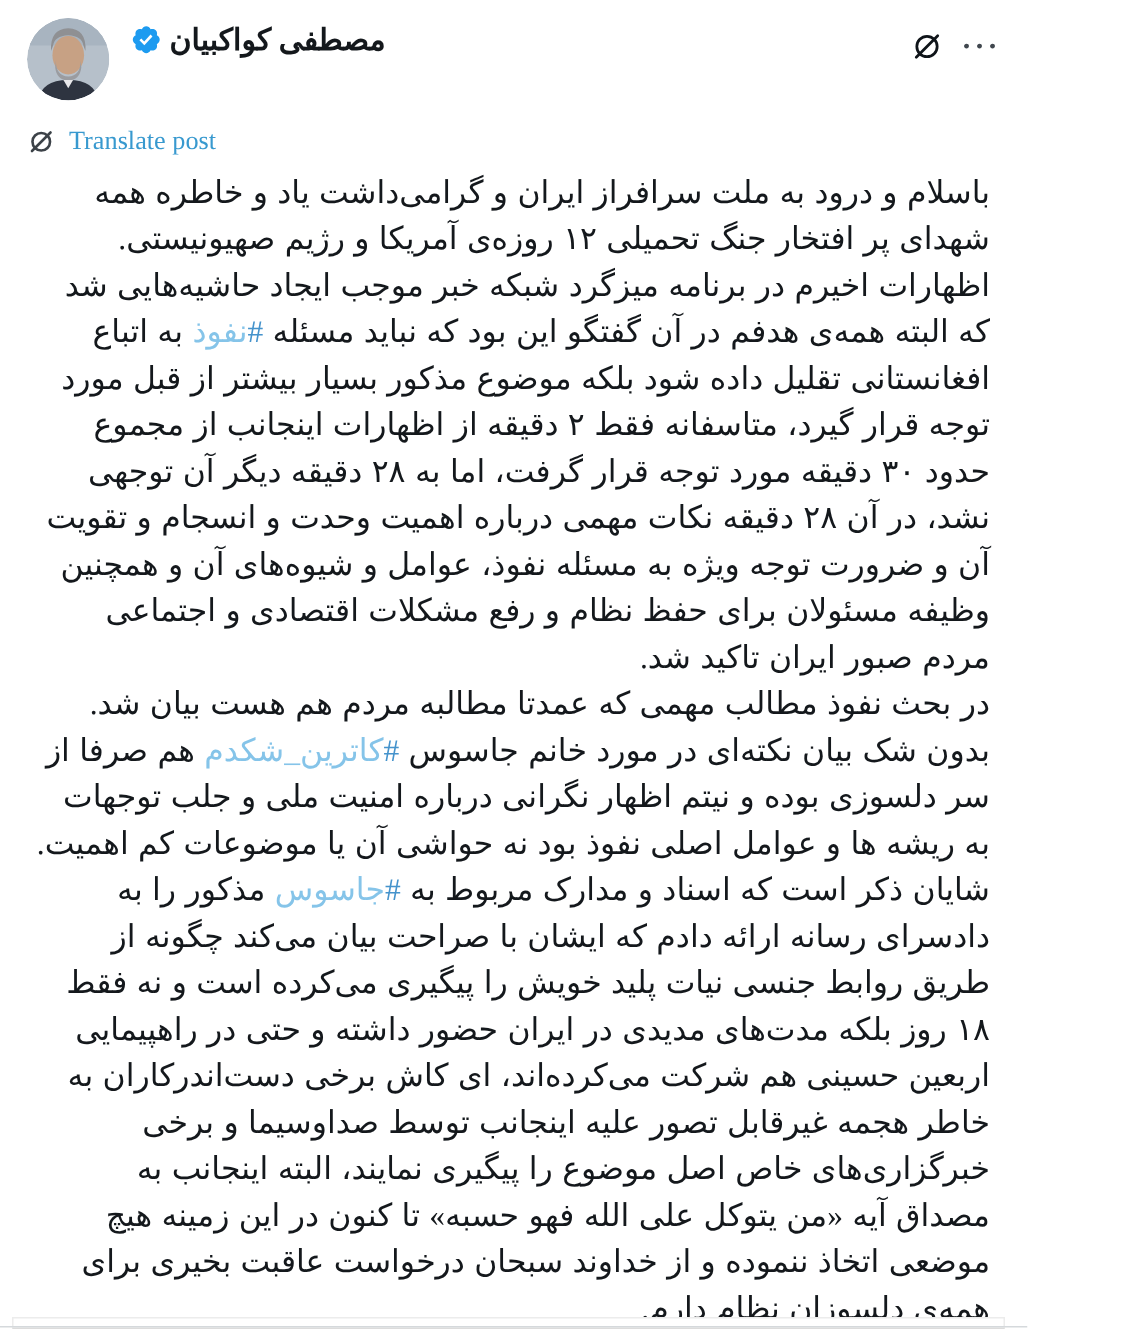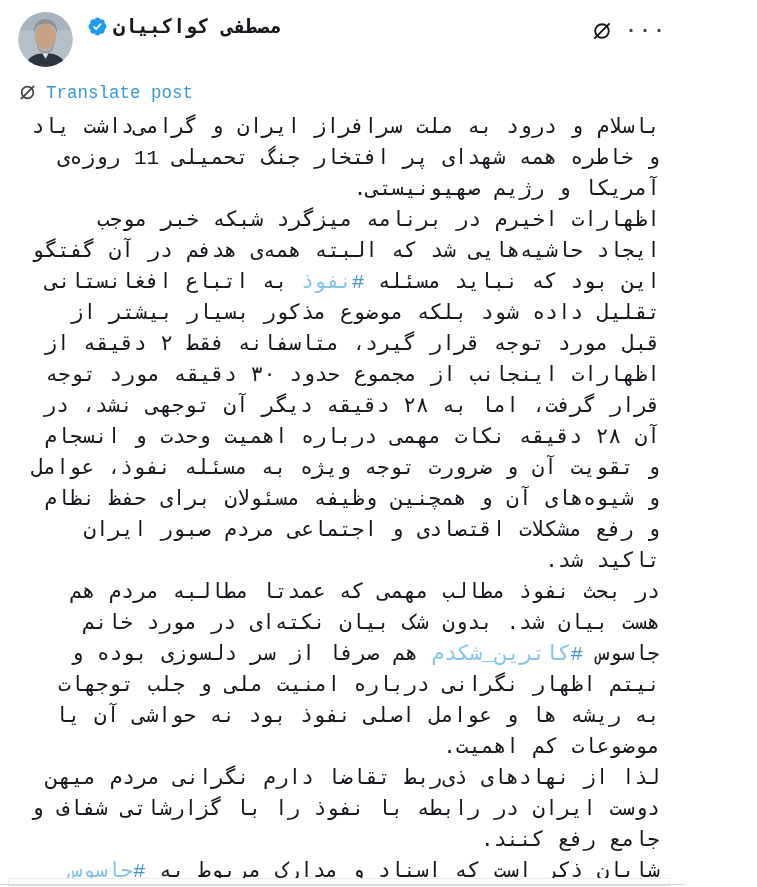--- a/index.html
+++ b/index.html
@@ -1,21 +1,21 @@
 <!DOCTYPE html>
 <html><head>
 <meta charset="utf-8">
 <style>
   html, body { margin: 0; padding: 0; background: #ffffff; }
   .page {
     position: relative;
     width: 685px;
     height: 887px;
     background: #ffffff;
-    font-family: Liberation Mono, monospace;
+    font-family: Liberation Serif, serif;
     color: var(--text-primary, #14181c);
     overflow: hidden;
     box-sizing: border-box;
   }
   .header {
     display: flex;
     align-items: flex-start;
     padding: 12px 16px 0 18px;
   }
   .avatar {
@@ -54,21 +54,21 @@
     cursor: pointer;
     font-size: 20px;
     font-weight: bold;
     color: #40474e;
     letter-spacing: 2px;
     line-height: 14px;
     user-select: none;
   }
   .translate-row {
     display: flex;
-    align-items: flex-start;
+    align-items: flex-end;
     gap: 9px;
     padding: 0 18px;
     margin-top: 16px;
     cursor: pointer;
     width: max-content;
   }
   .translate-label {
     font-size: 17.5px;
     color: var(--translate-blue, #3899cf);
   }
@@ -153,23 +153,22 @@
     <span style="line-height:0;">
       <svg viewBox="0 0 24 24" width="19" height="19">
         <circle cx="12" cy="12" r="7.4" fill="none" stroke="#3c4248" stroke-width="2.2"></circle>
         <line x1="4.2" y1="19.8" x2="19.8" y2="4.2" stroke="#3c4248" stroke-width="2.2" stroke-linecap="round"></line>
       </svg>
     </span>
     <span class="translate-label">Translate post</span>
   </div>
 
   <div class="post-body" dir="rtl" lang="fa">
-      <div class="para">باسلام و درود به ملت سرافراز ایران و گرامی‌داشت یاد و خاطره همه شهدای پر افتخار جنگ تحمیلی 11 روزه‌ی آمریکا و رژیم صهیونیستی.</div>
+      <div class="para">باسلام و درود به ملت سرافراز ایران و گرامی‌داشت یاد و خاطره همه شهدای پر افتخار جنگ تحمیلی ۱۲ روزه‌ی آمریکا و رژیم صهیونیستی.</div>
       <div class="para">اظهارات اخیرم در برنامه میزگرد شبکه خبر موجب ایجاد حاشیه‌هایی شد که البته همه‌ی هدفم در آن گفتگو این بود که نباید مسئله <span class="hashtag"><span class="hash-sign">#</span>نفوذ</span> به اتباع افغانستانی تقلیل داده شود بلکه موضوع مذکور بسیار بیشتر از قبل مورد توجه قرار گیرد، متاسفانه فقط ۲ دقیقه از اظهارات اینجانب از مجموع حدود ۳۰ دقیقه مورد توجه قرار گرفت، اما به ۲۸ دقیقه دیگر آن توجهی نشد، در آن ۲۸ دقیقه نکات مهمی درباره اهمیت وحدت و انسجام و تقویت آن و ضرورت توجه ویژه به مسئله نفوذ، عوامل و شیوه‌های آن و همچنین وظیفه مسئولان برای حفظ نظام و رفع مشکلات اقتصادی و اجتماعی مردم صبور ایران تاکید شد.</div>
       <div class="para">در بحث نفوذ مطالب مهمی که عمدتا مطالبه مردم هم هست بیان شد. بدون شک بیان نکته‌ای در مورد خانم جاسوس <span class="hashtag"><span class="hash-sign">#</span>کاترین_شکدم</span> هم صرفا از سر دلسوزی بوده و نیتم اظهار نگرانی درباره امنیت ملی و جلب توجهات به ریشه ها و عوامل اصلی نفوذ بود نه حواشی آن یا موضوعات کم اهمیت.</div>
-      <div class="para">لذا از نهادهای ذی‌ربط تقاضا دارم نگرانی مردم میهن دوست ایران در رابطه با نفوذ را با گزارشاتی شفاف و جامع رفع کنند.</div>
       <div class="para">شایان ذکر است که اسناد و مدارک مربوط به <span class="hashtag"><span class="hash-sign">#</span>جاسوس</span> مذکور را به دادسرای رسانه ارائه دادم که ایشان با صراحت بیان می‌کند چگونه از طریق روابط جنسی نیات پلید خویش را پیگیری می‌کرده است و نه فقط ۱۸ روز بلکه مدت‌های مدیدی در ایران حضور داشته و حتی در راهپیمایی اربعین حسینی هم شرکت می‌کرده‌اند، ای کاش برخی دست‌اندرکاران به خاطر هجمه غیرقابل تصور علیه اینجانب توسط صداوسیما و برخی خبرگزاری‌های خاص اصل موضوع را پیگیری نمایند، البته اینجانب به مصداق آیه «من یتوکل علی الله فهو حسبه» تا کنون در این زمینه هیچ موضعی اتخاذ ننموده و از خداوند سبحان درخواست عاقبت بخیری برای همه‌ی دلسوزان نظام دارم.</div>
     </div>
 
   <div class="bottom-box"></div>
   <div class="bottom-line"></div>
 
 </div>
 
 </body></html>

